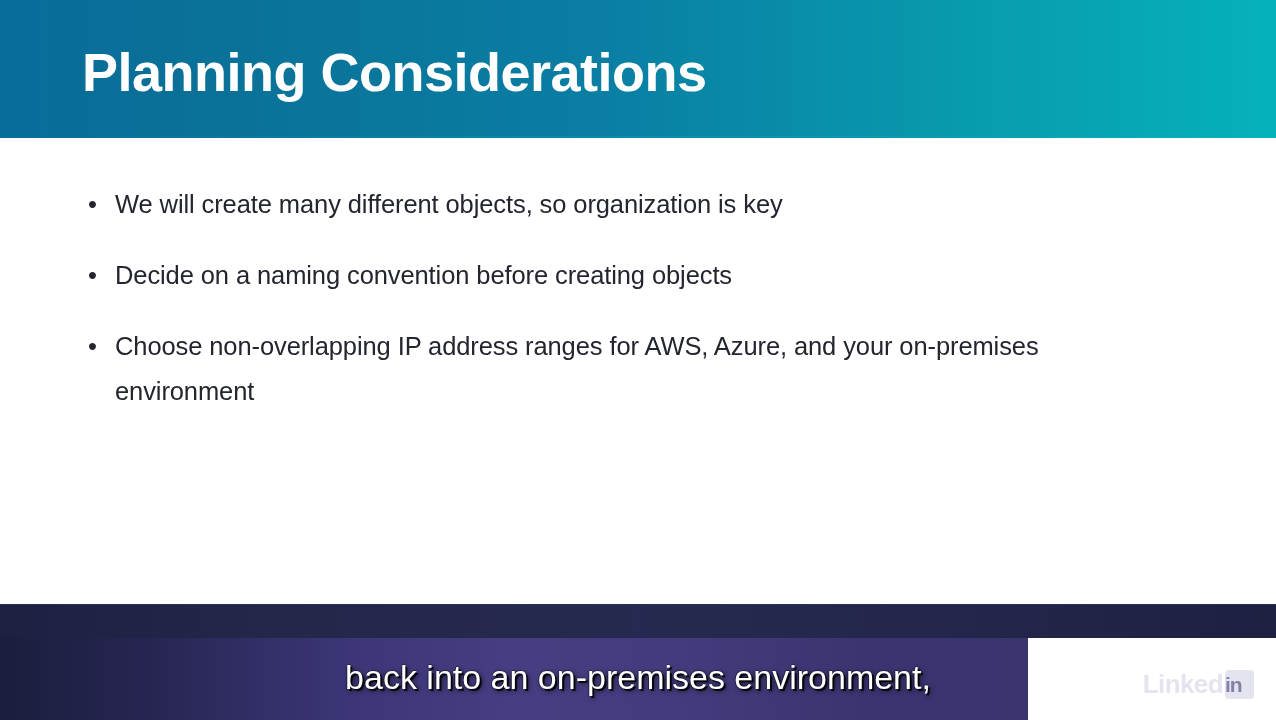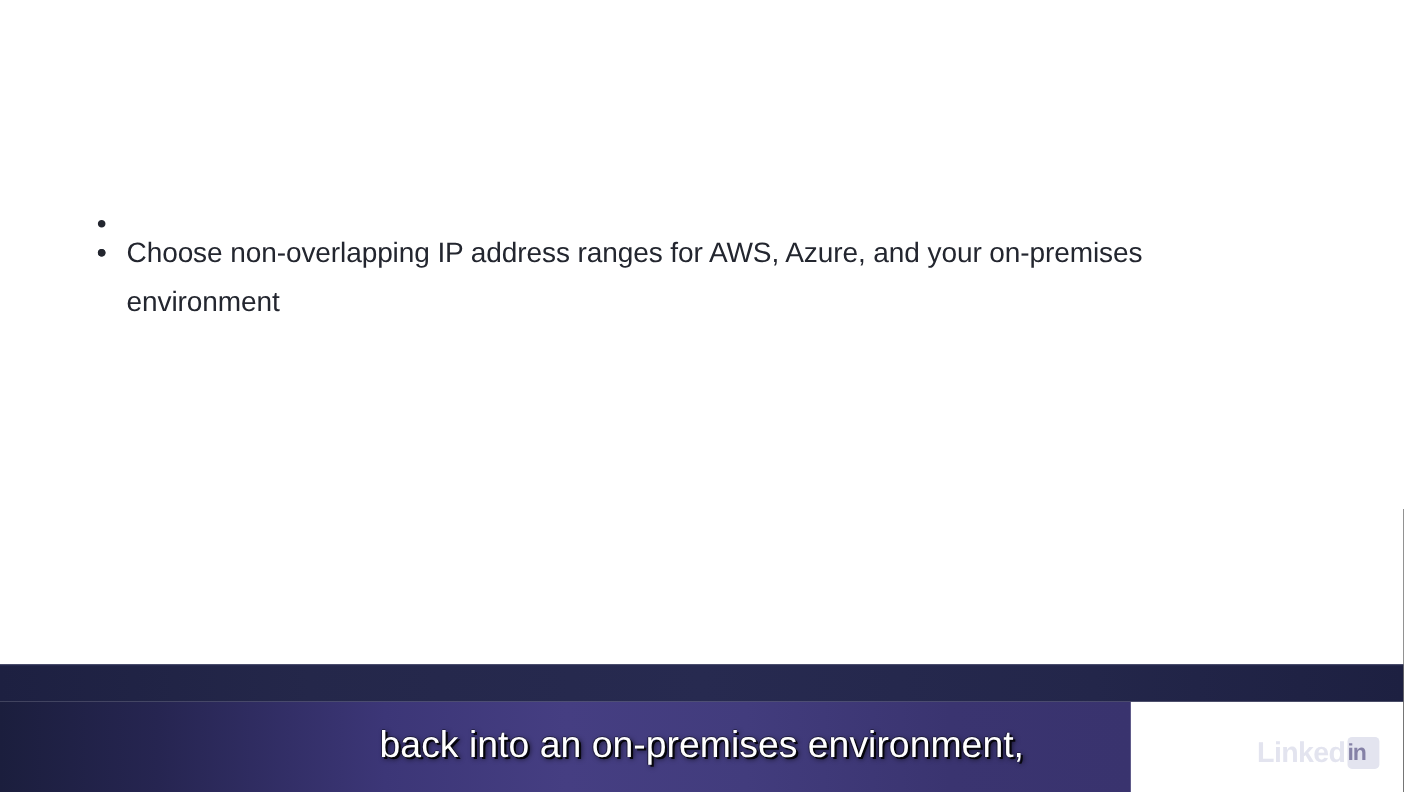--- a/index.html
+++ b/index.html
@@ -174,29 +174,34 @@
     letter-spacing: -1px;
   }
 </style>
 </head>
 <body>
 
 <div id="screen">
 
   <div id="slide">
 
+    <div id="slide-header">
+      <div id="slide-title">Planning Considerations</div>
+    </div>
 
     <div id="bullet-list">
 
       <div class="bullet-item">
         <span class="dot">•</span>
+        <span>We will create many different objects, so organization is key</span>
       </div>
 
       <div class="bullet-item">
         <span class="dot">•</span>
+        <span>Decide on a naming convention before creating objects</span>
       </div>
 
       <div class="bullet-item">
         <span class="dot">•</span>
         <span>Choose non-overlapping IP address ranges for AWS, Azure, and your on-premises environment</span>
       </div>
 
     </div>
   </div>
 

